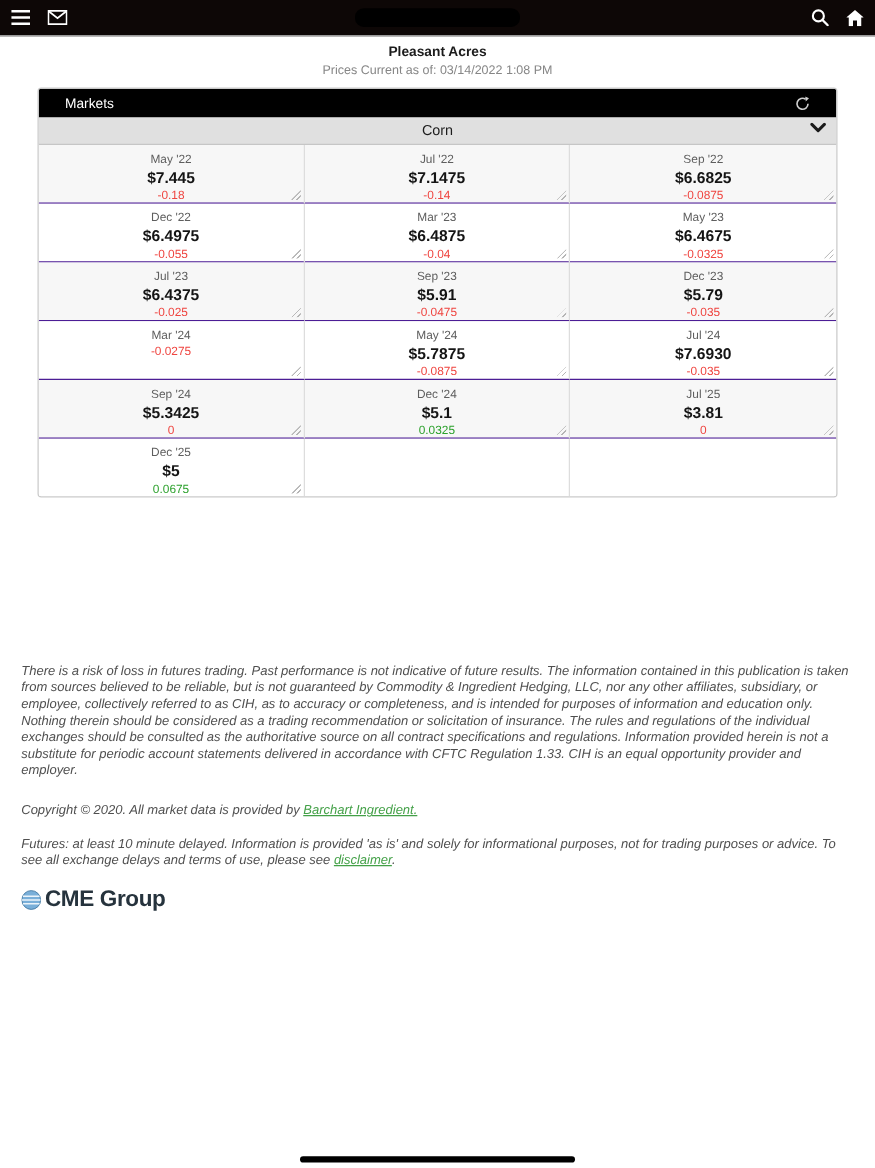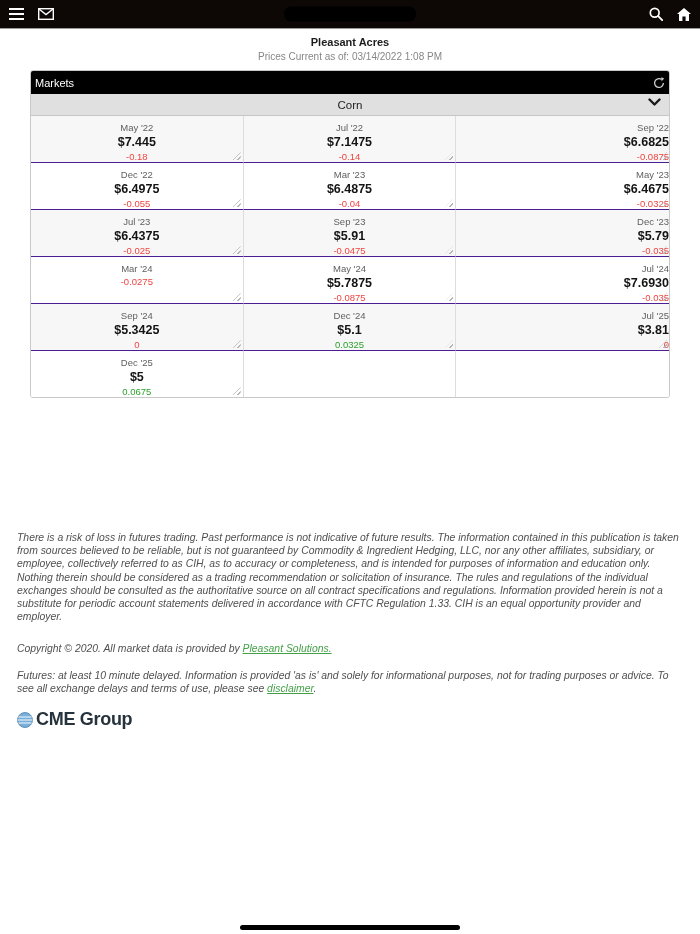--- a/index.html
+++ b/index.html
@@ -24,34 +24,34 @@
   .page-head { text-align:center; padding-top:7px; }
   .page-title { font-size:11px; font-weight:bold; color:#1c1c1c; }
   .page-subtitle { font-size:10px; color:#868686; margin-top:3px; }
   
   .panel {
     margin:8px 30px 0; border:1px solid #c9c9c9; border-radius:3px;
     overflow:hidden; background:#fff;
   }
   .panel-header {
     background:#000; color:#fff; font-size:11px; height:23px;
-    display:flex; align-items:center; justify-content:space-between; padding:0 4px;
+    display:flex; align-items:center; justify-content:space-between; padding:0 21px;
   }
   .commodity-bar {
     background:#e0e0e0; height:22px; position:relative; display:flex;
     align-items:center; justify-content:center; border-bottom:1px solid #c6c6c6;
     font-size:11.5px; color:#1d1d1d; cursor:pointer;
   }
   .commodity-bar .chev { position:absolute; right:8px; top:4px; }
   .grid { display:grid; grid-template-columns:repeat(3,1fr); }
   .cell {
     position:relative; min-height:45.5px; padding-top:6px; text-align:center;
     border-right:1px solid #ddd; border-bottom:1px solid #4c1d95; background:#fff;
   }
-  .cell:nth-child(3n) { border-right:none;text-align:right; }
+  .cell:nth-child(3n) { border-right:none; }
   .cell:nth-last-child(-n+3) { border-bottom:none; }
   .cell.shaded { background:#f7f7f7; }
   .cell .month { font-size:9.5px; color:#5e5e5e; }
   .cell .price { font-size:12.5px; font-weight:bold; color:#141414; margin-top:2px; }
   .cell .change { font-size:9.5px; margin-top:2px; }
   .change.down { color:var(--neg); }
   .change.up { color:var(--pos); }
   .grip {
     position:absolute; right:2px; bottom:2px; width:8px; height:8px; cursor:nwse-resize;
     background:repeating-linear-gradient(-45deg, transparent 0 2px, #b5b5b5 2px 3px);
@@ -255,21 +255,21 @@
     <div class="month"></div>
     <div class="price"></div>
     <div class="change"></div>
 
   </div>
 </div>
 </div>
 
 <div class="footer">
   <p class="disclaimer">There is a risk of loss in futures trading. Past performance is not indicative of future results. The information contained in this publication is taken from sources believed to be reliable, but is not guaranteed by Commodity &amp; Ingredient Hedging, LLC, nor any other affiliates, subsidiary, or employee, collectively referred to as CIH, as to accuracy or completeness, and is intended for purposes of information and education only. Nothing therein should be considered as a trading recommendation or solicitation of insurance. The rules and regulations of the individual exchanges should be consulted as the authoritative source on all contract specifications and regulations. Information provided herein is not a substitute for periodic account statements delivered in accordance with CFTC Regulation 1.33. CIH is an equal opportunity provider and employer.</p>
-  <p class="copyright"><span>Copyright © 2020. All market data is provided by </span><a>Pleasant Solutions.</a></p>
+  <p class="copyright"><span>Copyright © 2020. All market data is provided by </span><a>Barchart Ingredient.</a></p>
   <p class="futures-note"><span>Futures: at least 10 minute delayed. Information is provided 'as is' and solely for informational purposes, not for trading purposes or advice. To see all exchange delays and terms of use, please see </span><a>disclaimer</a><span>.</span></p>
   <div class="cme-logo">
     <span>
       <svg width="16" height="16" viewBox="0 0 16 16">
         <circle cx="8" cy="8" r="7.5" fill="#79afd9"></circle>
         <circle cx="8" cy="8" r="7.5" fill="none" stroke="#4a7fa8" stroke-width="0.8"></circle>
         <line x1="1.4" y1="5" x2="14.6" y2="5" stroke="#eaf3fa" stroke-width="1.1"></line>
         <line x1="0.6" y1="8" x2="15.4" y2="8" stroke="#eaf3fa" stroke-width="1.1"></line>
         <line x1="1.4" y1="11" x2="14.6" y2="11" stroke="#eaf3fa" stroke-width="1.1"></line>
       </svg>

